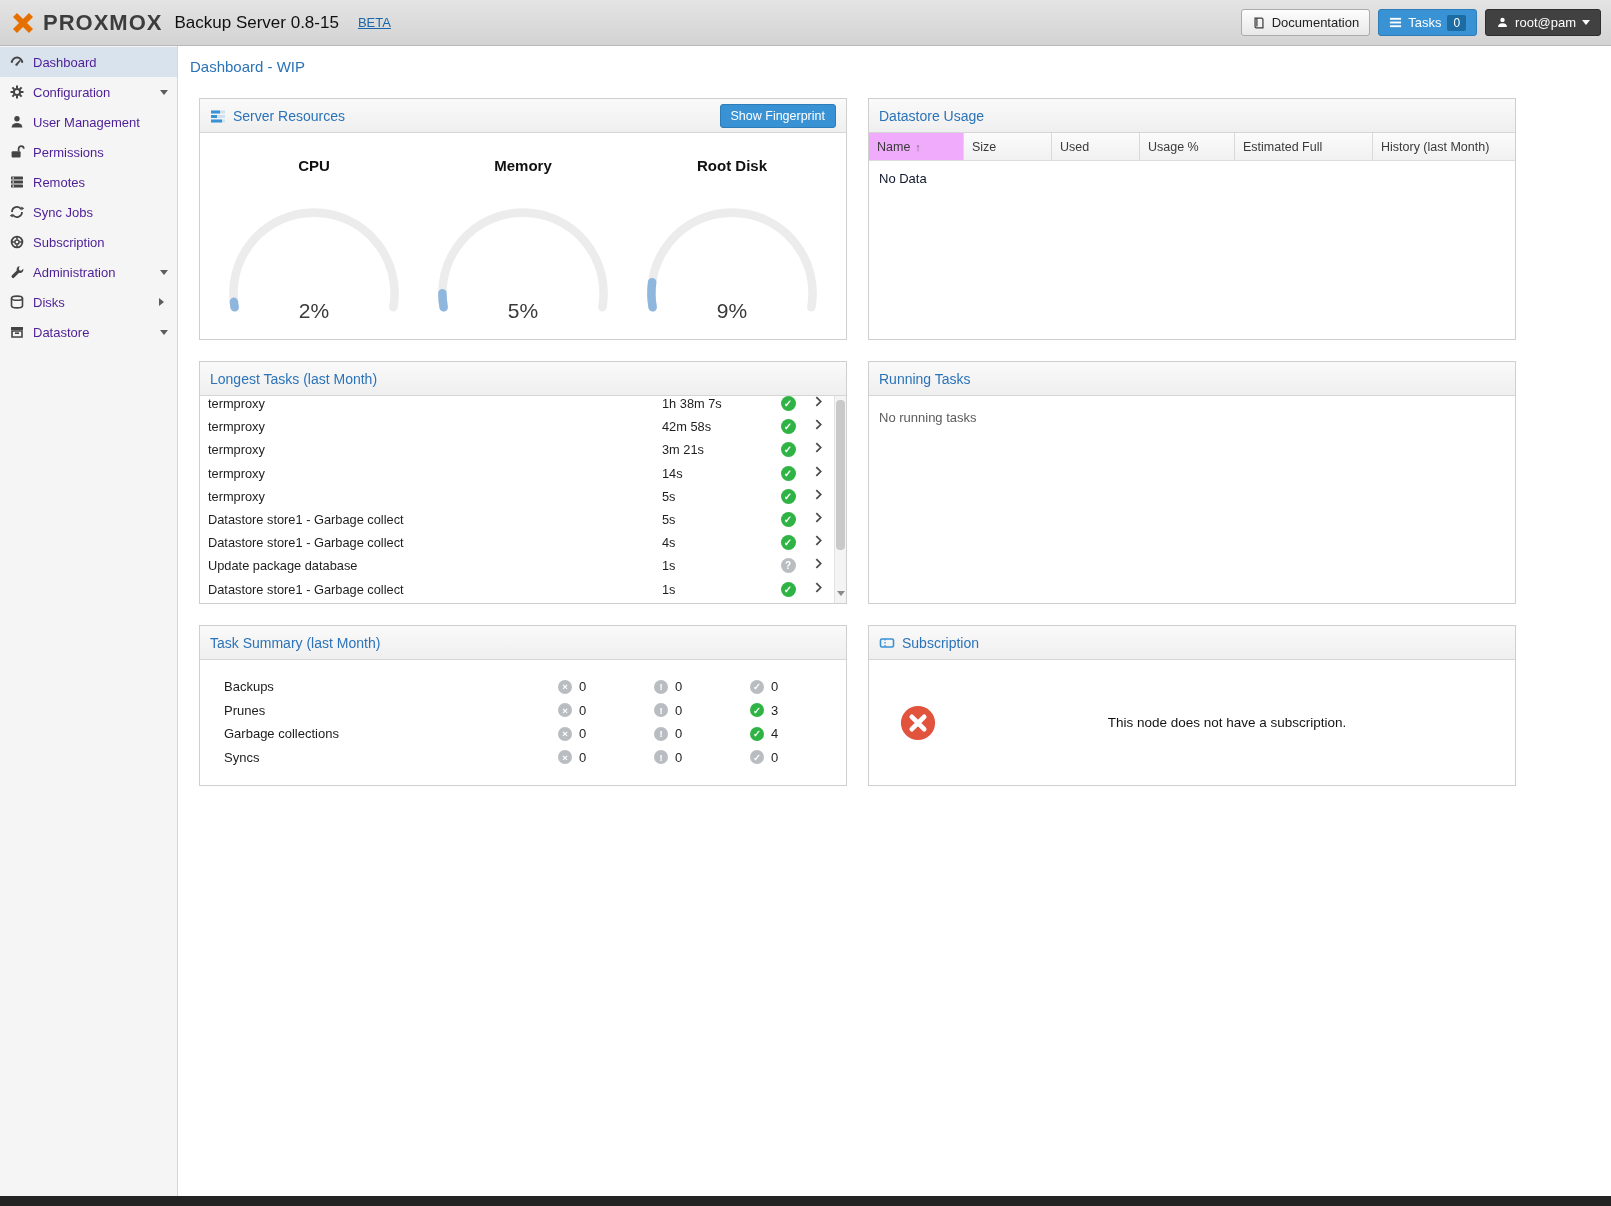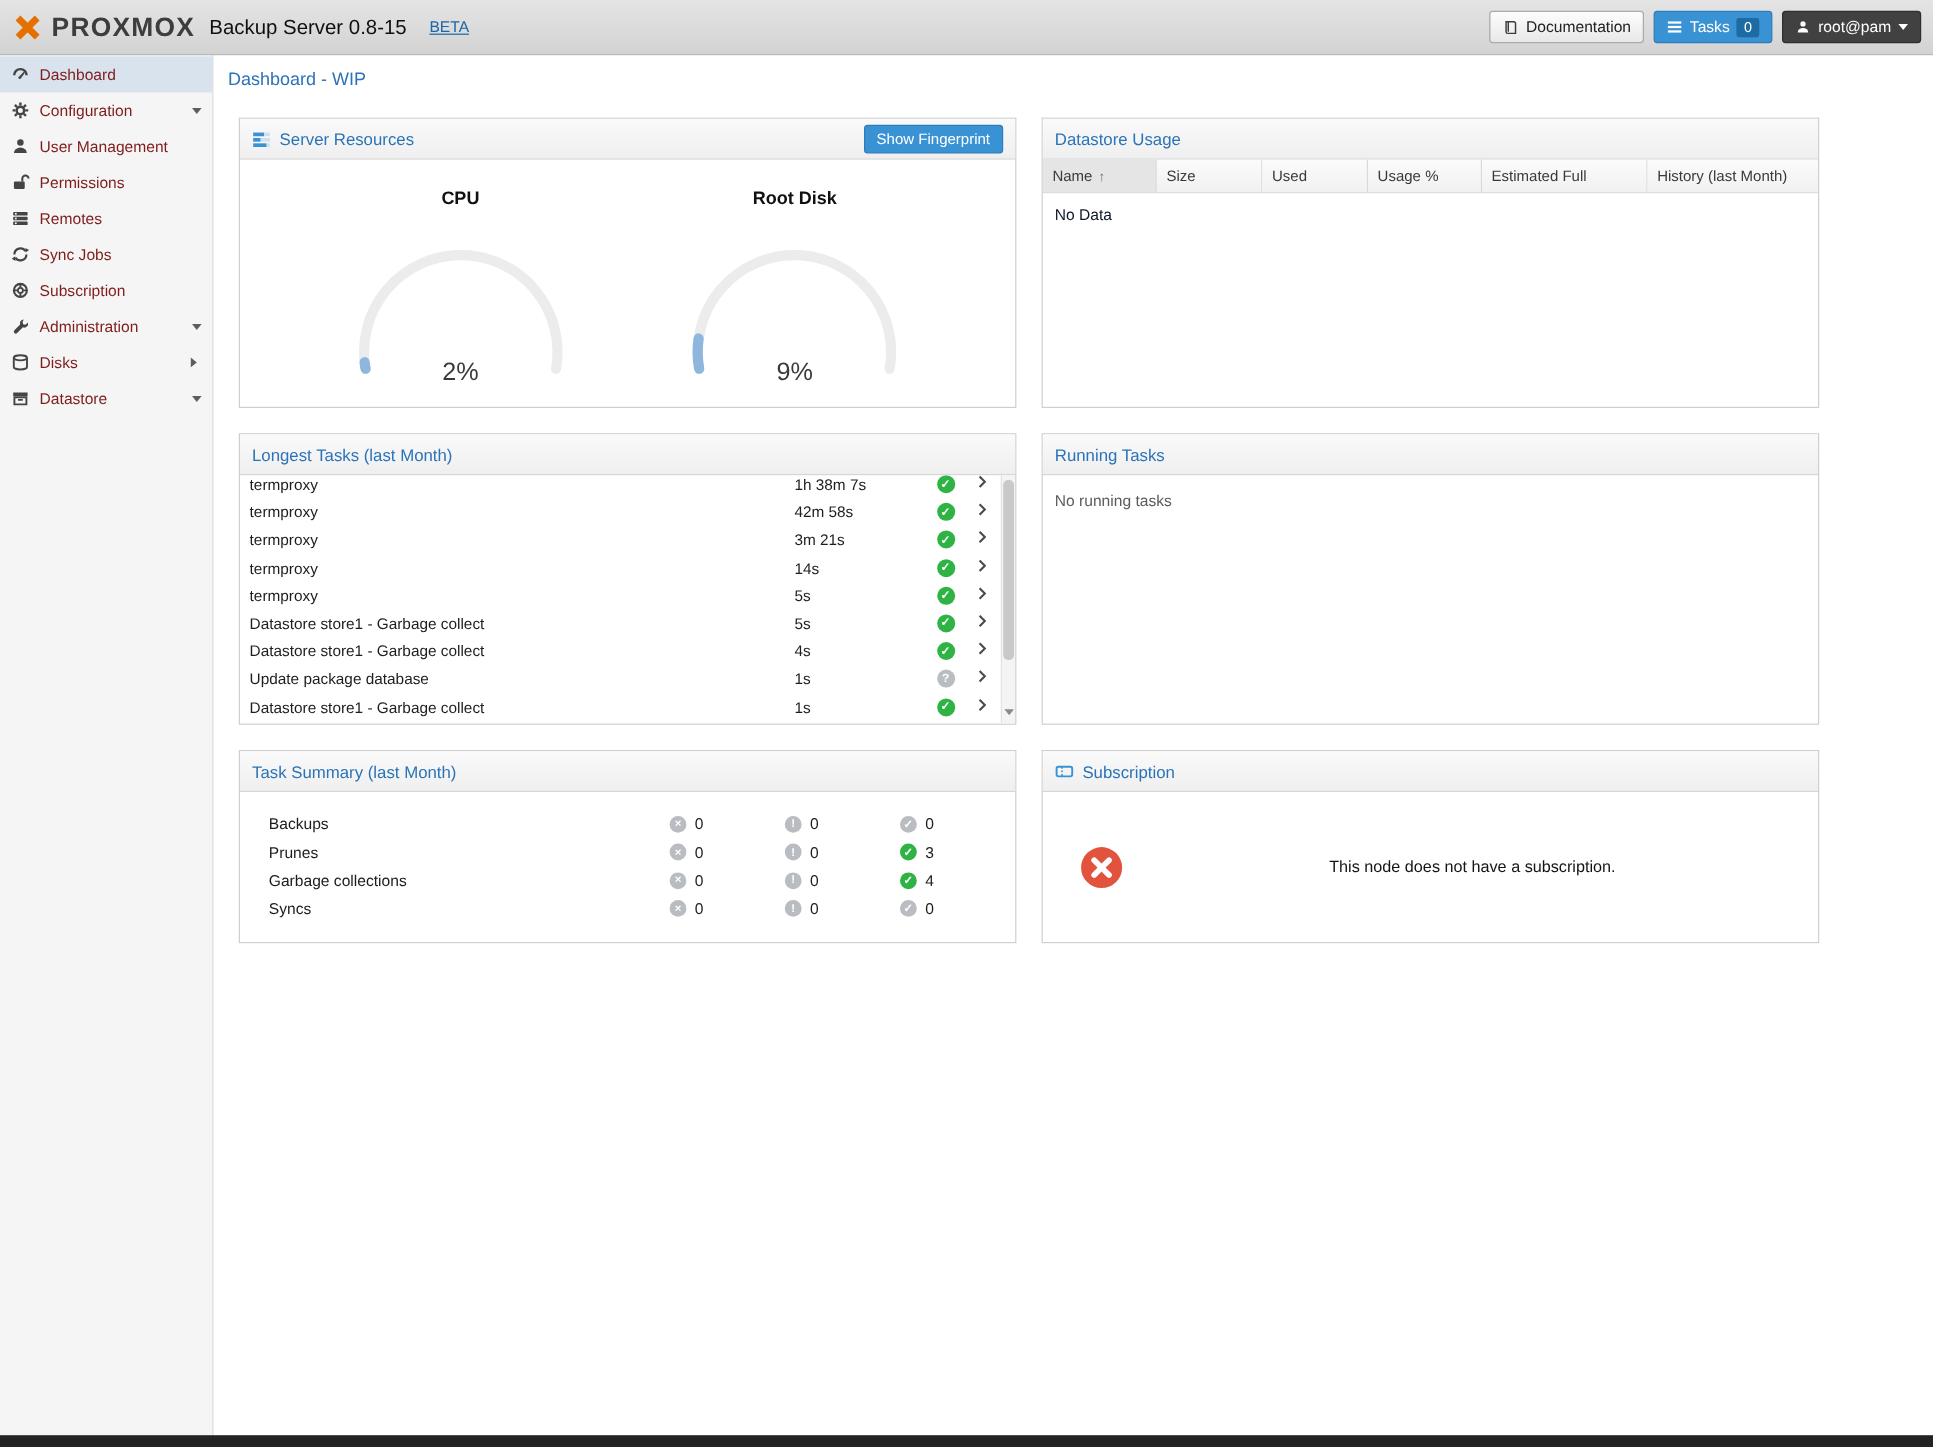--- a/index.html
+++ b/index.html
@@ -23,21 +23,21 @@
   .btn-doc { background:linear-gradient(#fdfdfd,#e8e8e8); border:1px solid #ababab; color:#222; }
   .btn-tasks { background:var(--accent-blue,#3892d4); border:1px solid #2e7cb8; color:#fff; }
   .badge { background:#1d6ba3; border-radius:2px; padding:1px 6px; font-size:12px; color:#fff; }
   .btn-user { background:#414141; border:1px solid #2e2e2e; color:#fff; }
   .cdown-w { width:0; height:0; border:4px solid transparent; border-top:5px solid #fff; margin-top:4px; }
   
   .sidebar {
     position:absolute; top:46px; left:0; width:178px; bottom:10px;
     background:#f5f5f5; border-right:1px solid #d6d6d6; padding-top:1px;
   }
-  .sb-item { height:30px; display:flex; align-items:center; gap:8px; padding:0 9px; position:relative; cursor:pointer; color:#7f1d1d; }
+  .sb-item { height:30px; display:flex; align-items:center; gap:8px; padding:0 9px; position:relative; cursor:pointer; color:#4c1d95; }
   .sb-item.child { }
   .sb-item.selected { background:#d9e3ee; }
   .sb-item .ic { width:16px; height:16px; flex:0 0 16px; }
   .cdown { width:0; height:0; border:4px solid transparent; border-top:5px solid #5d5d5d; margin-left:auto; margin-top:5px; }
   .cright { width:0; height:0; border:4px solid transparent; border-left:5px solid #5d5d5d; margin-left:auto; }
   
   .main { position:absolute; left:178px; top:46px; right:0; bottom:10px; background:#fff; }
   .page-title-bar { height:40px; display:flex; align-items:center; padding-left:12px; }
   .page-title { color:var(--title-blue,#2b73b8); font-size:15px; }
   .panels { padding:12px 0 0 21px; display:grid; grid-template-columns:648px 648px; grid-template-rows:242px 243px 161px; gap:21px; }
@@ -58,21 +58,21 @@
   .arc-value { fill:none; stroke:var(--gauge-value,#8fb7de); stroke-width:9; stroke-linecap:round; }
   .gauge-val { position:absolute; left:0; right:0; bottom:16px; font-size:21px; color:#3a3a3a; }
   
   .btn-fp { margin-left:auto; background:var(--accent-blue,#3892d4); color:#fff; border:1px solid #2e7cb8; border-radius:3px; font-size:12.5px; padding:4px 10px; cursor:pointer; }
   
   .du-head { display:flex; border-bottom:1px solid #dcdcdc; }
   .du-col { padding:7px 8px 6px; font-size:12.5px; color:#3a3a3a; background:linear-gradient(#fbfbfb,#f1f1f1); border-right:1px solid #d9d9d9; cursor:pointer; white-space:nowrap; overflow:hidden; }
   .du-col:nth-child(1){ width:95px; } .du-col:nth-child(2){ width:88px; }
   .du-col:nth-child(3){ width:88px; } .du-col:nth-child(4){ width:95px; }
   .du-col:nth-child(5){ width:138px; } .du-col:nth-child(6){ flex:1; border-right:none; }
-  .du-col.sorted { background:#e5e5e5; }
+  .du-col.sorted { background:#f0abfc; }
   .sort-arrow { margin-left:5px; color:#6b6b6b; font-size:11px; }
   .du-empty { padding:10px; color:#0f172a; }
   
   .lt-list { position:absolute; top:0; left:0; right:12px; bottom:0; }
   .task-row { display:flex; align-items:flex-start; height:23.2px; padding-left:8px; font-size:12.8px; color:#1e1e1e; cursor:pointer; }
   .t-name { flex:1; white-space:nowrap; overflow:hidden; }
   .t-dur { width:112px; }
   .t-stcell { width:28px; display:flex; justify-content:center; }
   .st-circle { width:15px; height:15px; border-radius:50%; color:#fff; font-size:10px; font-weight:bold; display:flex; align-items:center; justify-content:center; }
   .st-ok { background:var(--ok-green,#2fb344); }
@@ -259,20 +259,28 @@
       <div class="p-body sr-body">
   <div class="gauge">
     <div class="gauge-label">CPU</div>
     <svg class="gauge-arc" viewBox="0 0 200 116">
       <path class="arc-track" d="M16.3 106.8 A85 85 0 1 1 183.7 106.8" pathLength="100"></path>
       <path class="arc-value" d="M16.3 106.8 A85 85 0 1 1 183.7 106.8" pathLength="100" stroke-dasharray="2 100"></path>
     </svg>
     <div class="gauge-val">2%</div>
   </div>
 
+  <div class="gauge">
+    <div class="gauge-label">Memory</div>
+    <svg class="gauge-arc" viewBox="0 0 200 116">
+      <path class="arc-track" d="M16.3 106.8 A85 85 0 1 1 183.7 106.8" pathLength="100"></path>
+      <path class="arc-value" d="M16.3 106.8 A85 85 0 1 1 183.7 106.8" pathLength="100" stroke-dasharray="5 100"></path>
+    </svg>
+    <div class="gauge-val">5%</div>
+  </div>
 
   <div class="gauge">
     <div class="gauge-label">Root Disk</div>
     <svg class="gauge-arc" viewBox="0 0 200 116">
       <path class="arc-track" d="M16.3 106.8 A85 85 0 1 1 183.7 106.8" pathLength="100"></path>
       <path class="arc-value" d="M16.3 106.8 A85 85 0 1 1 183.7 106.8" pathLength="100" stroke-dasharray="9 100"></path>
     </svg>
     <div class="gauge-val">9%</div>
   </div>
 </div>

